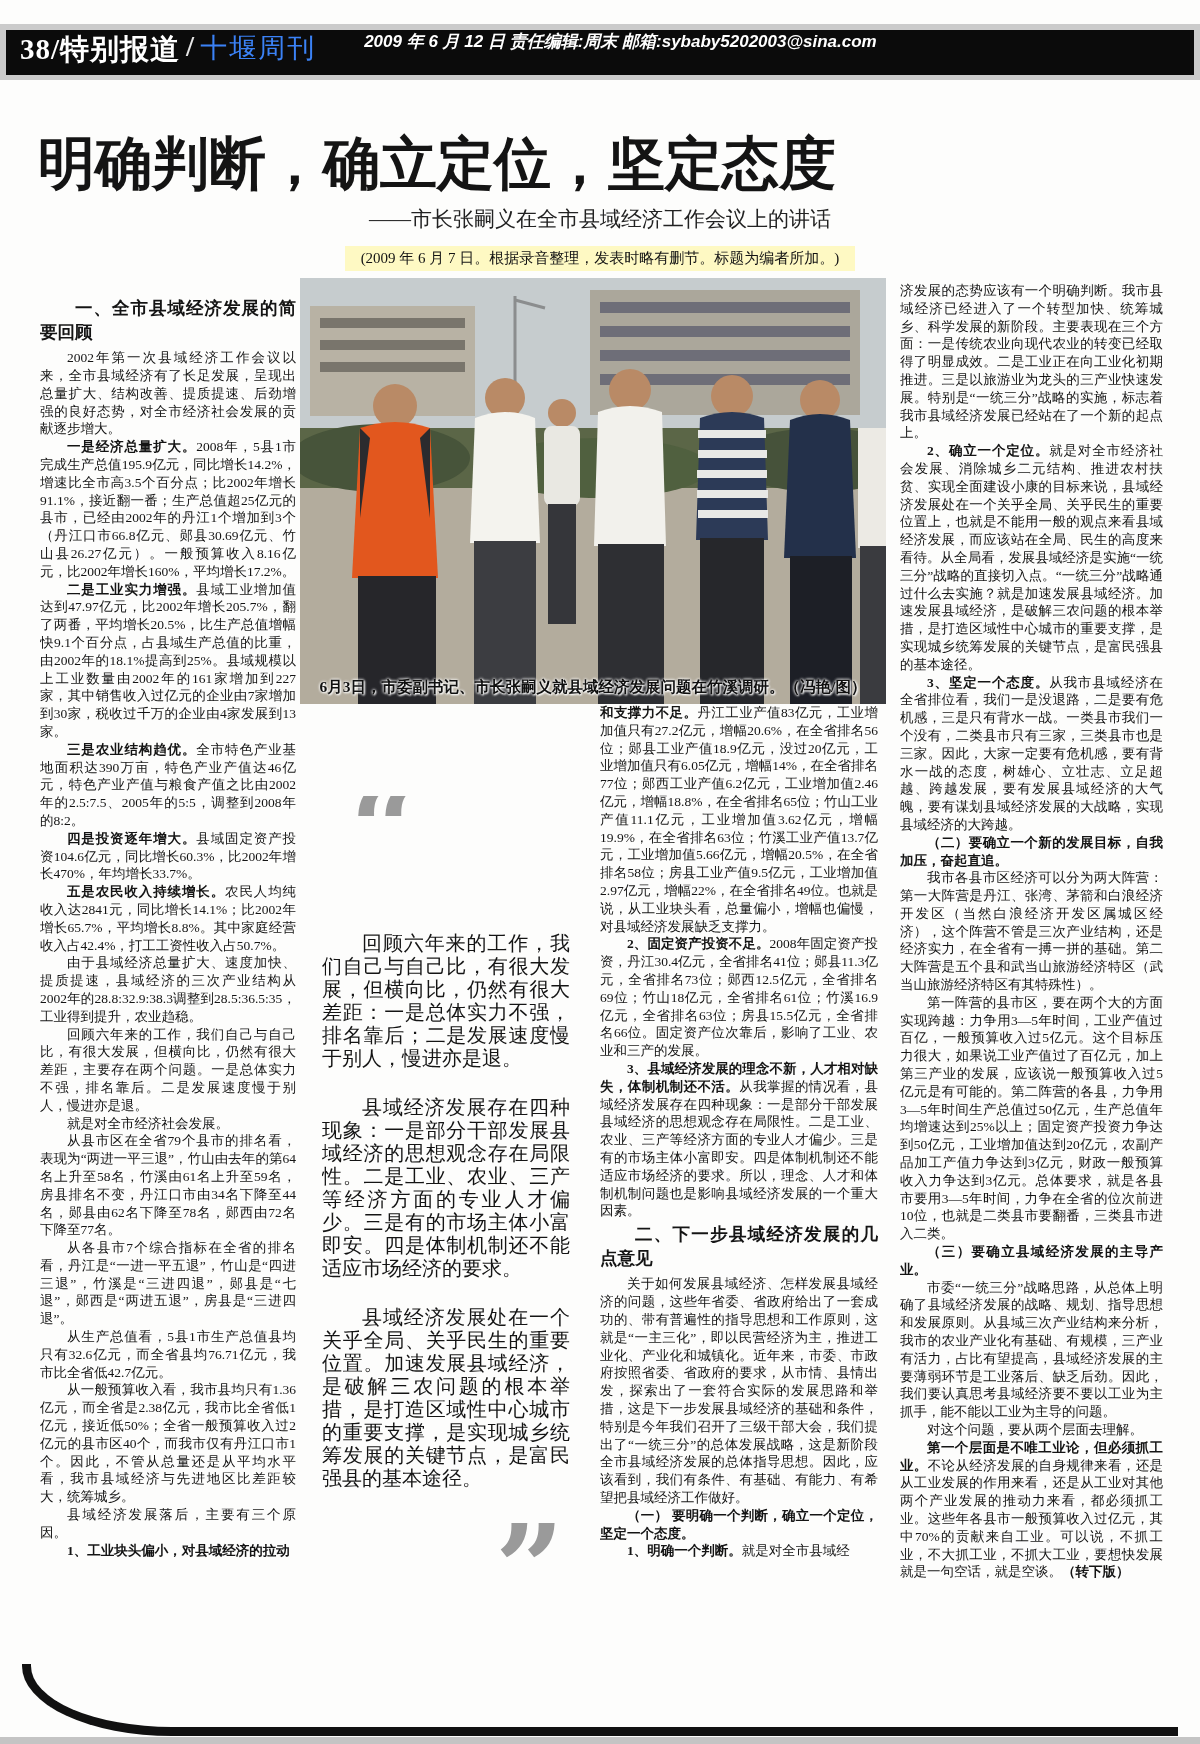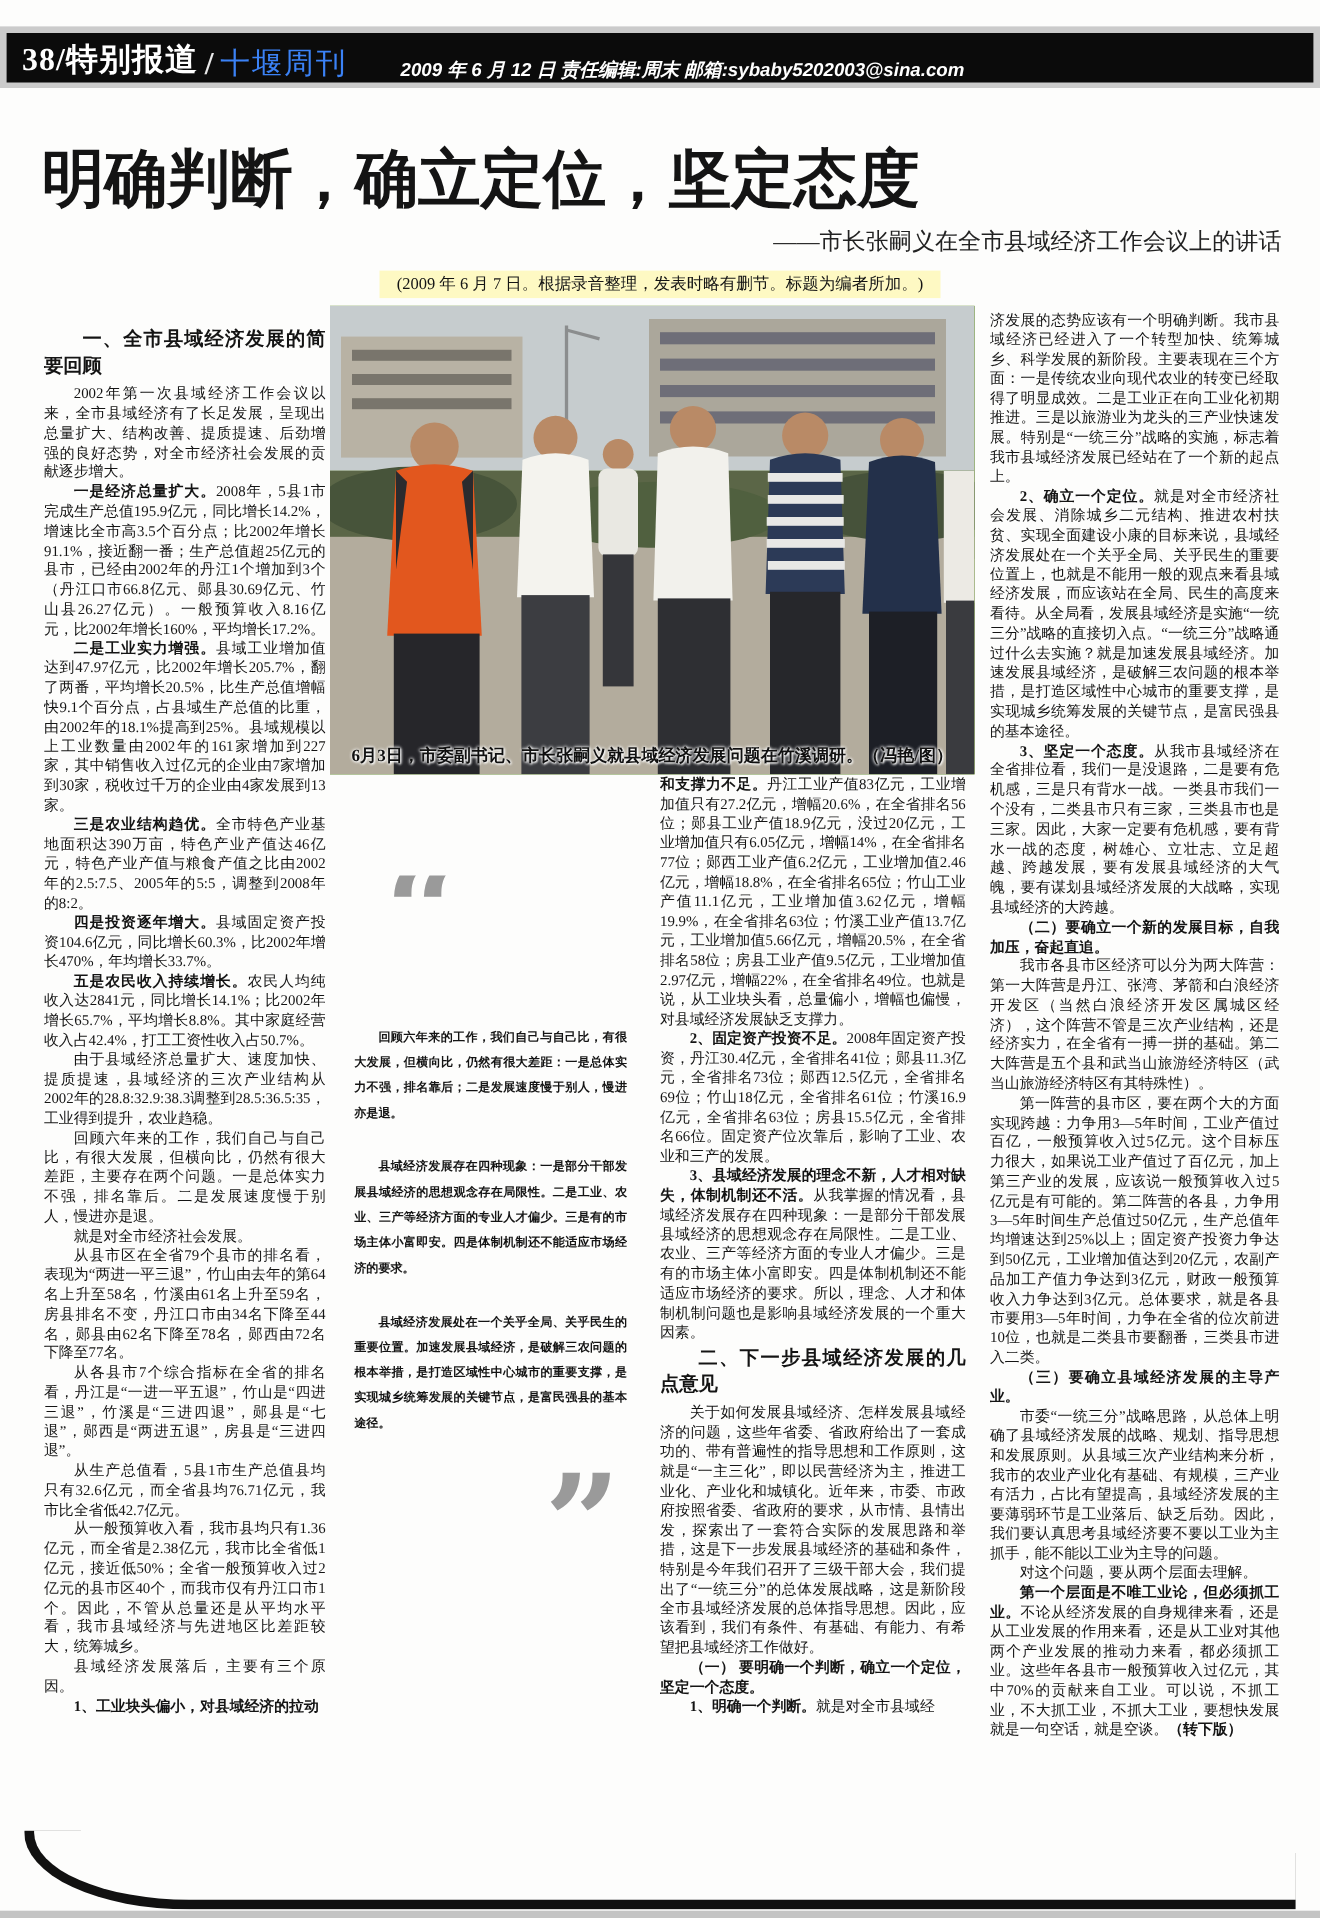--- a/index.html
+++ b/index.html
@@ -1,30 +1,30 @@
 <!DOCTYPE html>
 <html><head>
 <meta charset="utf-8">
 <style>
   html,body{margin:0;padding:0;background:#bfbfbf;}
   .page{position:relative;width:1200px;height:1744px;background:#fdfdfc;overflow:hidden;
         font-family:"Liberation Serif","DejaVu Serif",serif;color:#141414;}
   
   .mast-strip{position:absolute;left:0;top:24px;width:1200px;height:56px;background:#cbcbcb;}
   .masthead{position:absolute;left:6px;top:30px;width:1188px;height:45px;background:#0b0b0b;
-            color:#fff;display:flex;align-items:flex-end;box-sizing:border-box;padding:0 14px;}
+            color:#fff;display:flex;align-items:flex-start;box-sizing:border-box;padding:0 14px;}
   .mh-page{font-size:29px;font-weight:bold;letter-spacing:1px;white-space:nowrap;}
   .mh-sep{font-size:29px;font-weight:bold;margin:0 6px;color:#e8e8e8;}
   .mh-pub{font-size:27px;color:#3b82f6;font-weight:400;letter-spacing:2px;white-space:nowrap;}
   .mh-meta{font-size:17px;font-weight:bold;font-style:italic;margin-left:48px;white-space:nowrap;
            font-family:"Liberation Sans","DejaVu Sans",sans-serif;}
   
   .headline{position:absolute;left:38px;top:133px;width:1130px;text-align:left;
             font-size:57px;font-weight:900;letter-spacing:0px;line-height:1.1;margin:0;}
-  .subtitle{position:absolute;left:35px;top:205px;width:1130px;text-align:right;
+  .subtitle{position:absolute;left:35px;top:205px;width:1130px;text-align:center;
             font-size:21px;color:#222;}
   .noteline{position:absolute;left:285px;top:246px;width:630px;text-align:center;}
   .noteline span{display:inline-block;background:#fef9c3;padding:3px 16px;font-size:15px;}
   
   .col{position:absolute;overflow:hidden;font-size:13.5px;line-height:17.8px;text-align:justify;}
   .col p{margin:0;text-indent:2em;}
   .col p.noindent{text-indent:0;}
   .col p.bold{font-weight:bold;}
   .col p.kai{font-weight:bold;}
   .col b.lead{font-weight:bold;}
@@ -32,21 +32,21 @@
   .col h3{font-size:17.5px;line-height:1.35;margin:3px 0 5px;text-indent:2em;font-weight:900;}
   .col1{left:40px;top:294px;width:256px;height:1434px;}
   .col3{left:600px;top:704px;width:278px;height:1016px;}
   .col4{left:900px;top:282px;width:263px;height:1446px;}
   
   .pullquote{position:absolute;left:322px;top:796px;width:248px;height:932px;overflow:hidden;}
   .pq-open,.pq-close{font-size:120px;line-height:.55;color:#9a9a9a;font-weight:bold;
                      font-family:"DejaVu Serif",serif;height:78px;}
   .pq-open{text-indent:28px;margin-bottom:58px;}
   .pq-close{text-align:right;padding-right:6px;margin-top:46px;height:70px;}
-  .pullquote p{margin:0 0 26px;font-size:11px;line-height:23px;font-weight:bold;
+  .pullquote p{margin:0 0 26px;font-size:20px;line-height:23px;font-weight:normal;
                text-align:justify;text-indent:2em;}
   
   .photo{position:absolute;left:300px;top:278px;width:586px;height:426px;overflow:hidden;background:#4d7c0f;}
   .photo svg{display:block;}
   .photo-caption{position:absolute;left:0;bottom:6px;width:100%;text-align:center;
                  font-size:15.5px;font-weight:bold;color:#101010;
                  text-shadow:0 0 3px #fff,0 0 3px #fff,1px 1px 2px #fff;}
   
   .bottom-frame{position:absolute;left:22px;top:1664px;width:1156px;height:72px;
                 border-left:9px solid #111;border-bottom:9px solid #111;

